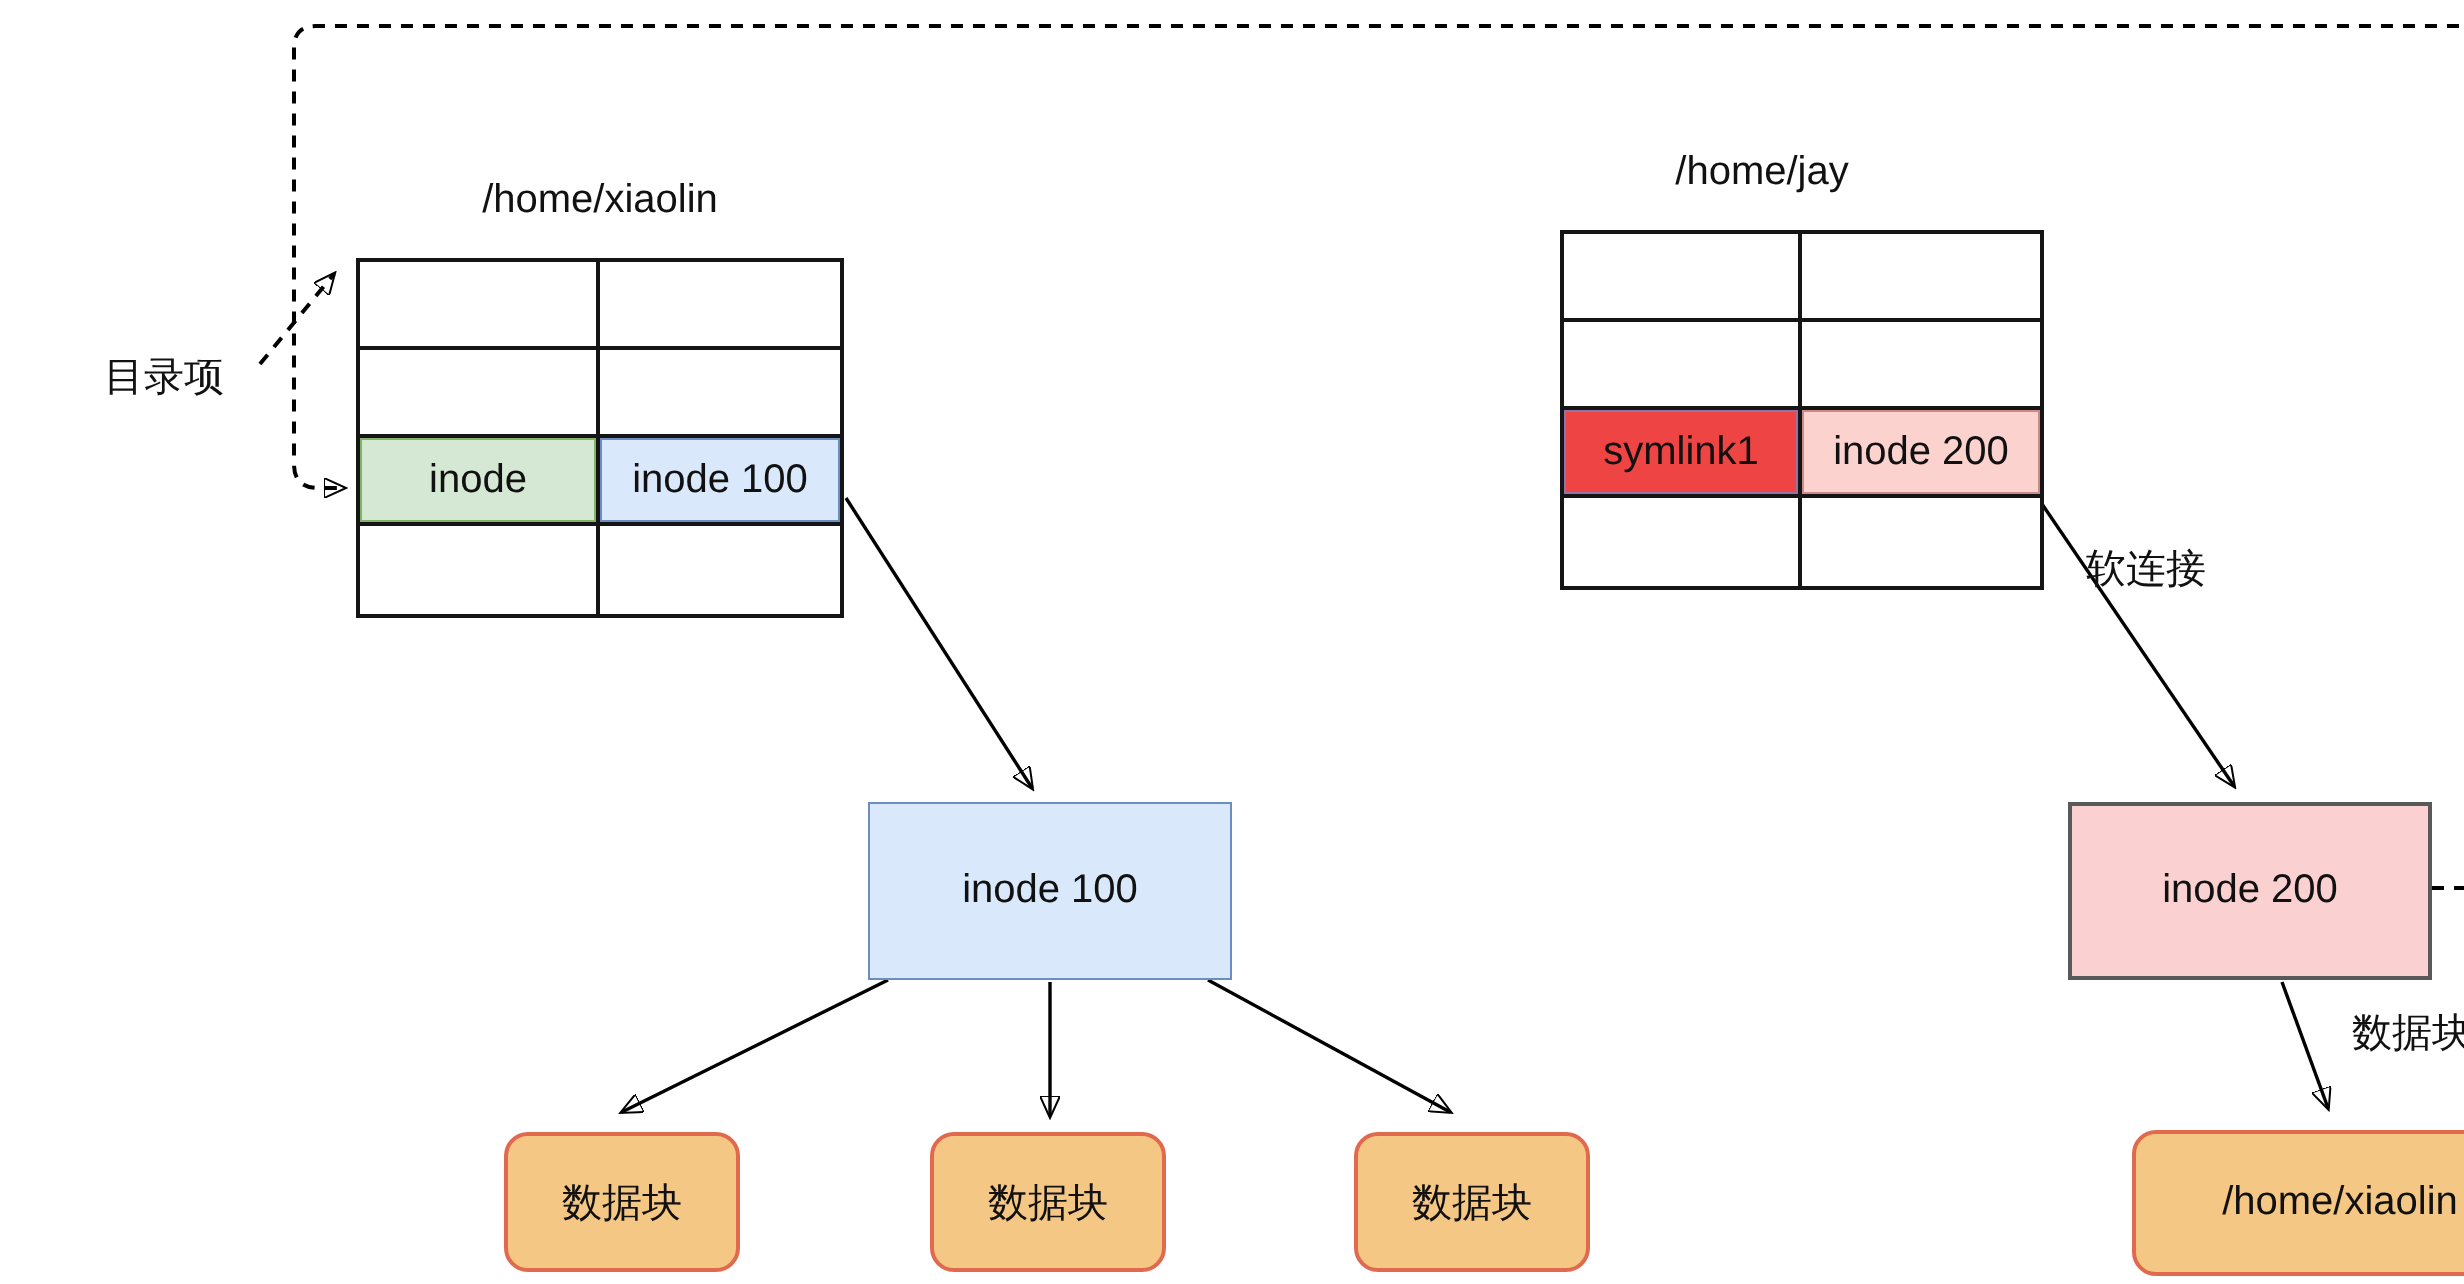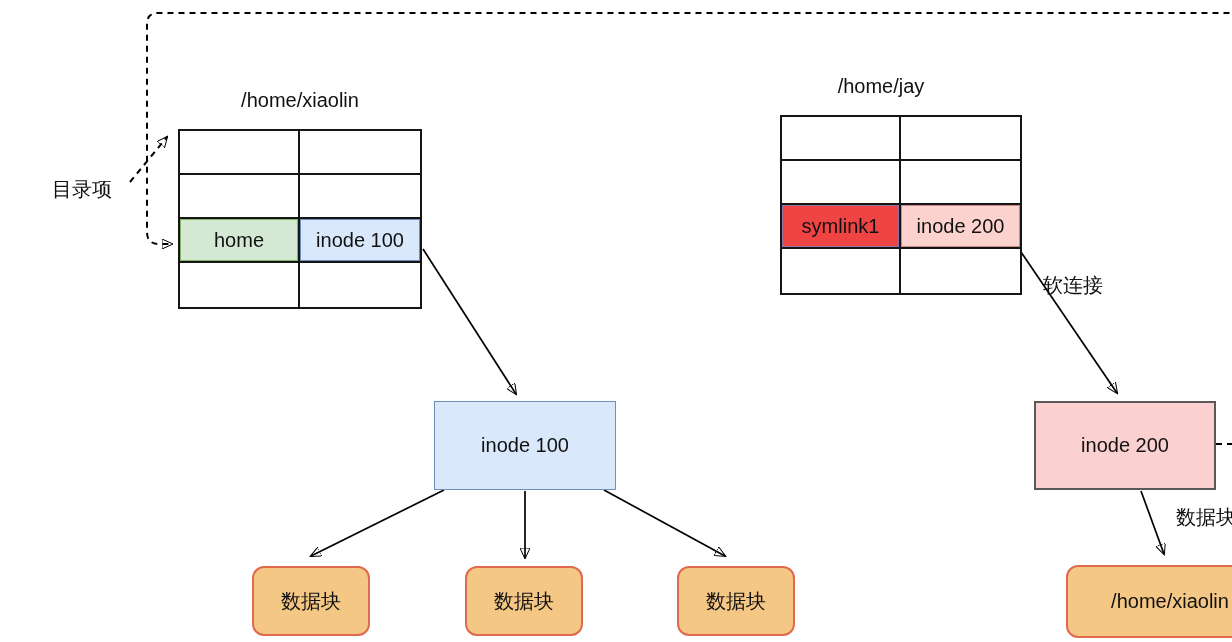--- a/index.html
+++ b/index.html
@@ -58,21 +58,21 @@
     <path class="solid" d="M560 490 L681 556" marker-end="url(#ah)"></path>
     <path class="solid" d="M1097 491 L1120 554" marker-end="url(#ah)"></path>
   </svg>
 
   <div class="tbl-title" style="left:134px;top:88px;width:244px">/home/xiaolin</div>
   <div class="dtable" style="left:134px;top:129px;width:244px;height:180px">
     <div class="cell"></div>
     <div class="cell"></div>
     <div class="cell"></div>
     <div class="cell"></div>
-    <div class="cell c-green">home</div>
+    <div class="cell c-green">inode</div>
     <div class="cell c-blue">inode 100</div>
     <div class="cell"></div>
     <div class="cell"></div>
   </div>
 
   <div class="tbl-title" style="left:716px;top:74px;width:242px">/home/jay</div>
   <div class="dtable" style="left:736px;top:115px;width:242px;height:180px">
     <div class="cell"></div>
     <div class="cell"></div>
     <div class="cell"></div>

